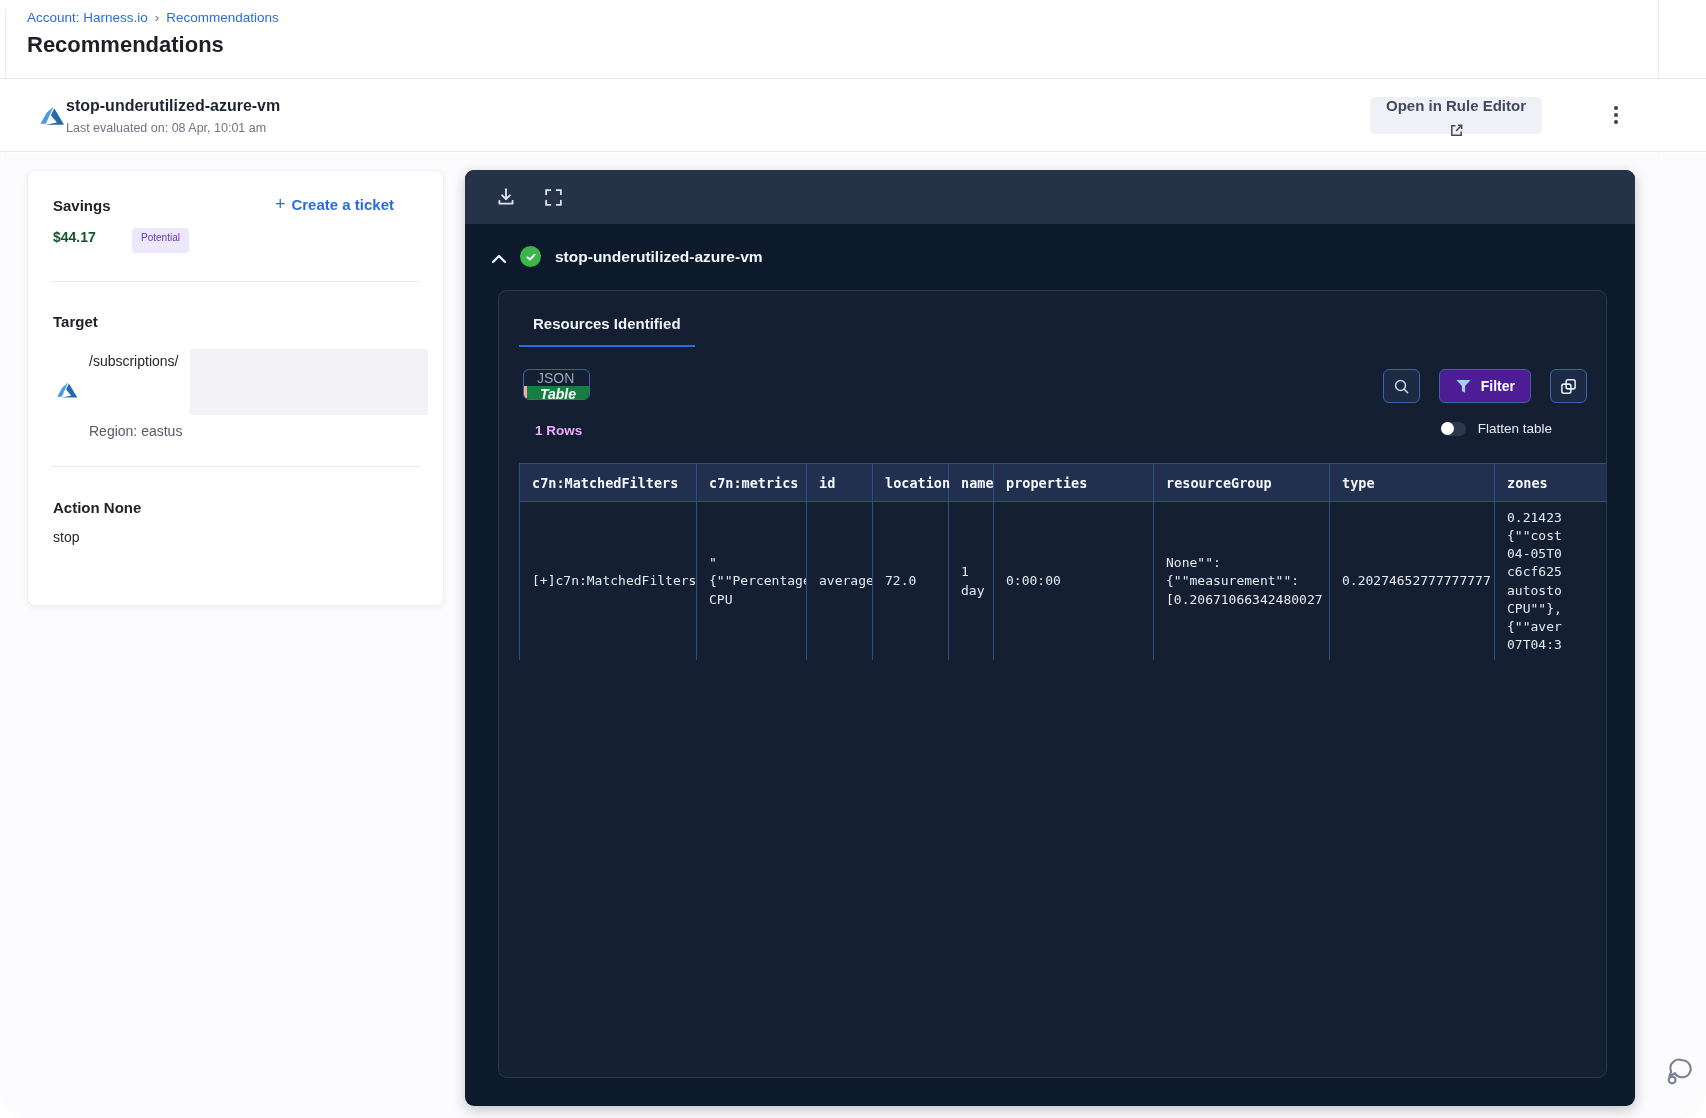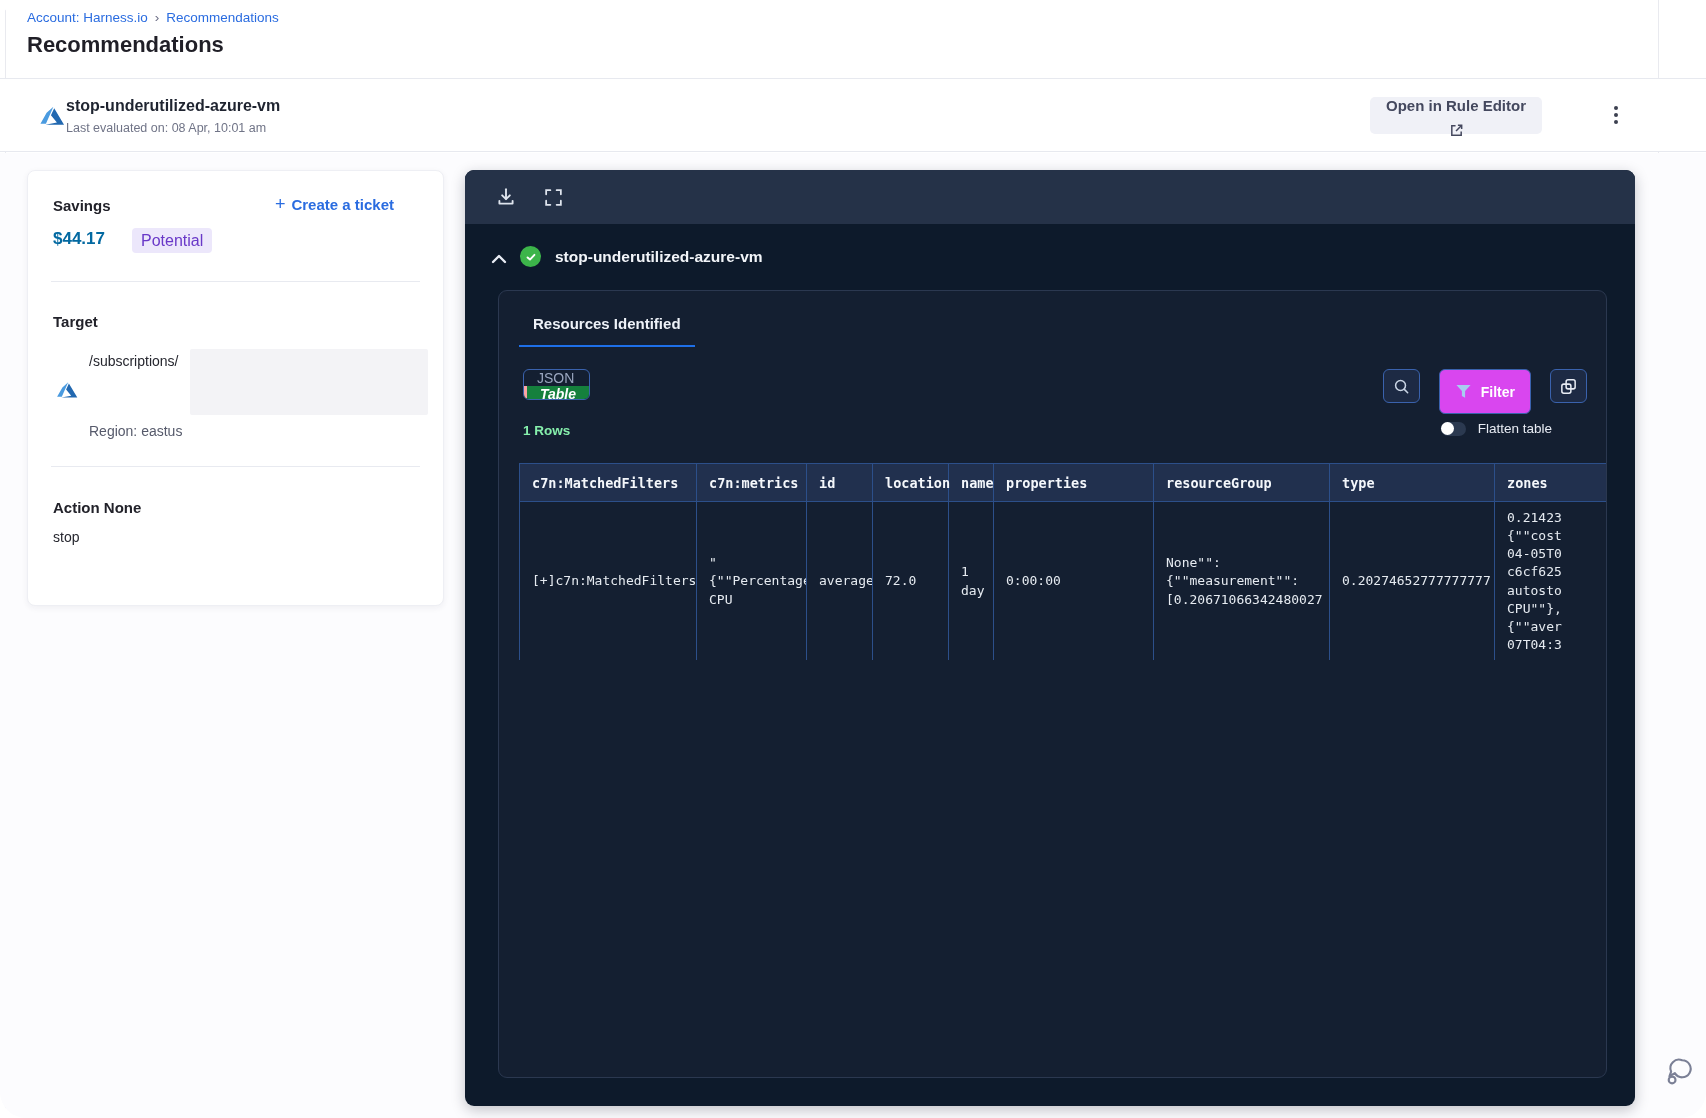--- a/index.html
+++ b/index.html
@@ -31,23 +31,23 @@
   .content-bg { position:absolute; left:0; top:153px; width:1706px; height:965px; background:#fcfcfe; }
 
   
   .details-card { position:absolute; left:27px; top:170px; width:417px; height:436px; background:#fff;
                   border:1px solid #eeeff4; border-radius:8px; box-shadow:0 2px 6px rgba(40,41,61,.06); }
   .lbl { font-size:15px; font-weight:700; color:#22222a; }
   .savings-label { position:absolute; left:25px; top:26px; }
   .create-ticket { position:absolute; right:49px; top:24px; font-size:15px; font-weight:700; color:#2a6ce0;
                    background:none; border:none; cursor:pointer; display:flex; align-items:center; gap:6px; font-family:"Liberation Sans",sans-serif;}
   .create-ticket .plus { font-size:18px; font-weight:400; line-height:1; }
-  .savings-amount { position:absolute; left:25px; top:58px; font-size:17px; font-weight:700; color:#0369a1; }
+  .savings-amount { position:absolute; left:25px; top:58px; font-size:14px; font-weight:700; color:#14532d; }
   .savings-badge { position:absolute; left:104px; top:57px; height:25px; padding:4px 9px; background:#ece7fb;
-                   color:#6938c8; font-size:16px; border-radius:4px; }
+                   color:#6938c8; font-size:10px; border-radius:4px; }
   .div-h { position:absolute; left:23px; right:23px; height:1px; background:#e8eaf0; }
   .div1 { top:110px; } .div2 { top:295px; }
   .target-label { position:absolute; left:25px; top:142px; }
   .target-path { position:absolute; left:61px; top:182px; font-size:14px; color:#25262e; z-index:2; }
   .target-redact { position:absolute; left:162px; top:178px; width:238px; height:66px; background:#f3f3f6; border-radius:2px; }
   .target-azure { position:absolute; left:27px; top:208px; width:24px; height:24px; }
   .target-region { position:absolute; left:61px; top:252px; font-size:14px; color:#565a6b; }
   .action-label { position:absolute; left:25px; top:328px; }
   .action-value { position:absolute; left:25px; top:358px; font-size:14px; color:#25262e; }
 
@@ -69,25 +69,25 @@
              color:#eef2f8; background:none; border:none; border-bottom:2.5px solid #1e6fe8; cursor:pointer; font-family:"Liberation Sans",sans-serif; }
 
   .controls-row { position:absolute; left:0; top:78px; width:100%; height:34px; }
   .seg-toggle { position:absolute; left:24px; top:0; height:31px; display:flex; border:1px solid #3a62ad; border-radius:6px; overflow:hidden;flex-direction:column; }
   .seg { padding:0 13px; font-size:14px; display:flex; align-items:center; cursor:pointer; background:transparent;
          border:none; color:#9aa6bf; font-family:"Liberation Sans",sans-serif; }
   .seg.active { background:#15803d; color:#fff; font-weight:700; border-left:3px solid #fca5a5;font-style:italic; }
   .ctrl-right { position:absolute; right:19px; top:0; display:flex; gap:19px; }
   .icon-btn { width:37px; height:34px; background:#1d2a44; border:1px solid #3a62ad; border-radius:6px;
               display:flex; align-items:center; justify-content:center; cursor:pointer; color:#c9d4e4; }
-  .filter-btn { height:45px; padding:0 15px; background:#d946ef; border:1px solid #3a62ad; border-radius:6px;
+  .filter-btn { height:34px; padding:0 15px; background:#4c1d95; border:1px solid #3a62ad; border-radius:6px;
               display:flex; align-items:center; gap:9px; cursor:pointer; color:#fff; font-size:14px; font-weight:700; font-family:"Liberation Sans",sans-serif;}
 
   .rows-bar { position:absolute; left:0; top:130px; width:100%; height:20px; }
-  .rows-count { position:absolute; left:24px; top:2px; font-size:13.5px; font-weight:700; color:#86efac; }
+  .rows-count { position:absolute; left:36px; top:2px; font-size:13.5px; font-weight:700; color:#f0abfc; }
   .flatten-group { position:absolute; right:54px; top:0; display:flex; align-items:center; gap:12px; }
   .switch { width:25px; height:14px; border-radius:8px; background:#2b3950; position:relative; cursor:pointer; border:none; }
   .switch .knob { position:absolute; left:0px; top:0.5px; width:13px; height:13px; border-radius:50%; background:#fff; }
   .flatten-label { font-size:13.5px; color:#e8ecf4; }
 
   .table-clip { position:absolute; left:20px; top:164px; right:0; height:205px; overflow:hidden; }
   table.res { border-collapse:collapse; table-layout:fixed; width:1175px;
               font-family:"DejaVu Sans Mono", monospace;margin-top:8px; }
   table.res th { background:#21304e; border:1px solid #2c4f8a; height:38px; text-align:left;
                  padding:0 12px; font-size:13.5px; font-weight:700; color:#f4f7fb; }

